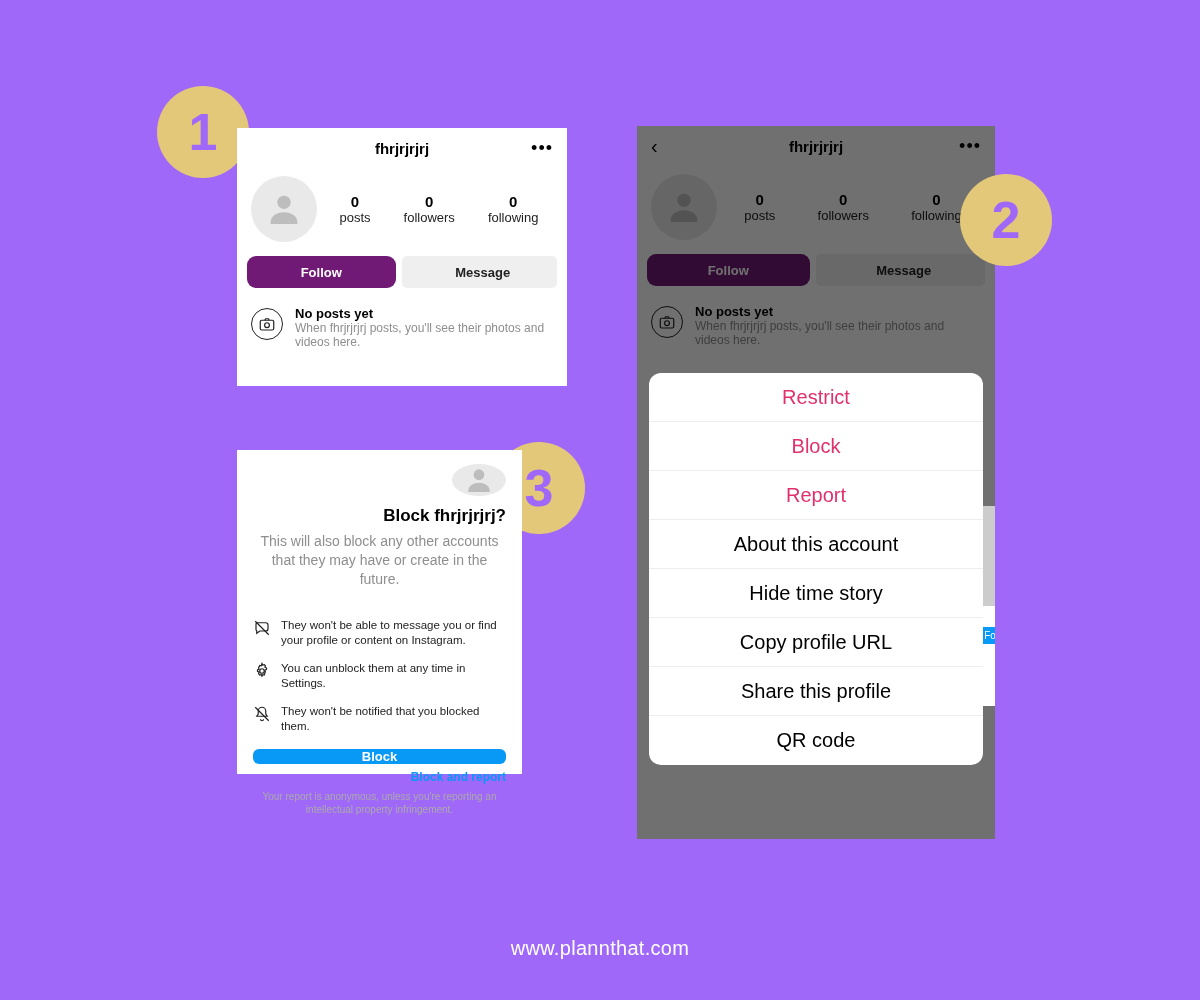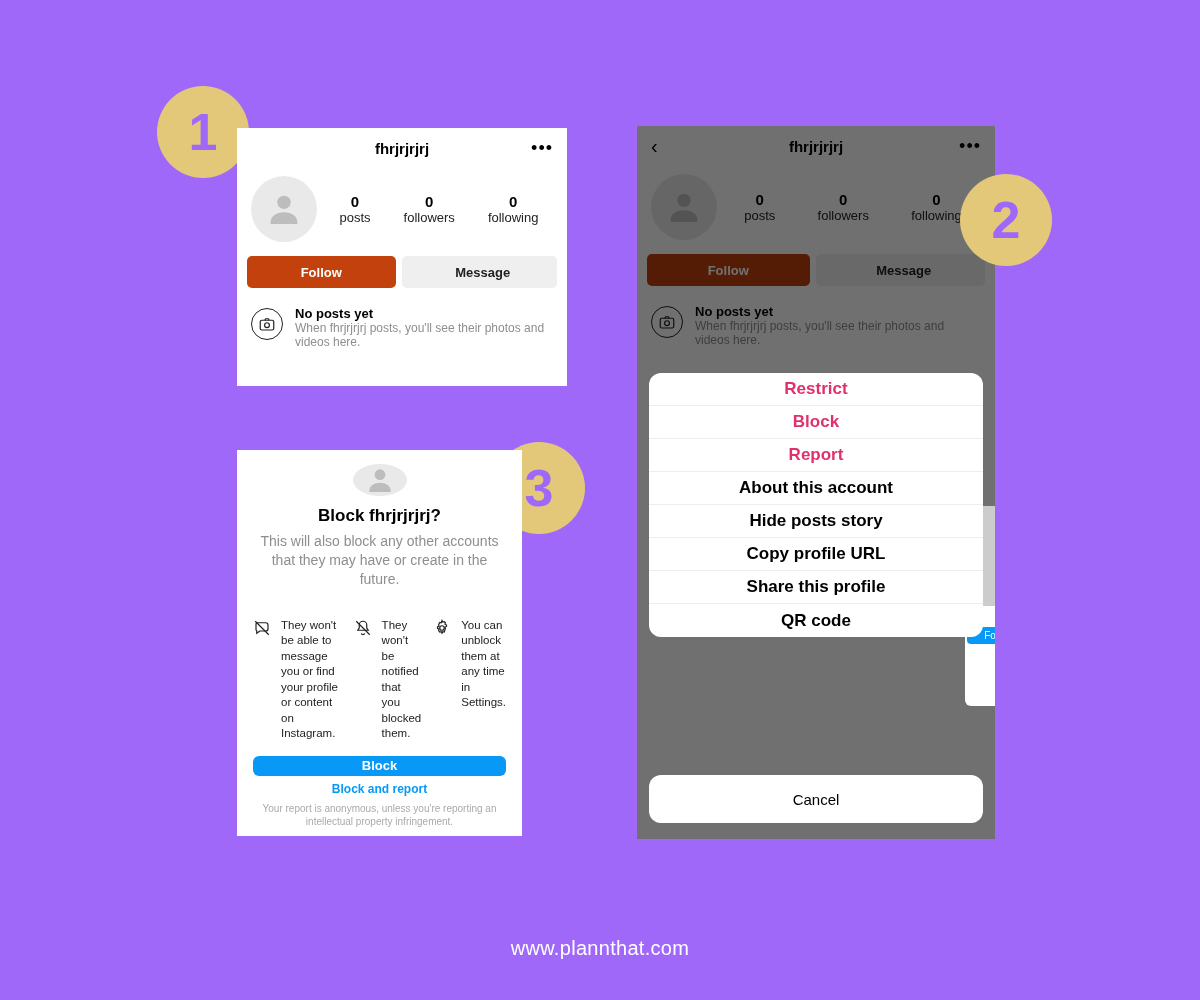--- a/index.html
+++ b/index.html
@@ -33,42 +33,42 @@
   .card1 .hdr .dots { position:absolute; right:14px; font-size:18px; letter-spacing:1px; }
   .card1 .stats { display:flex; align-items:center; padding:6px 12px 12px; }
   .avatar { width:66px; height:66px; border-radius:50%; background:#e9e9e9; display:flex; align-items:center; justify-content:center; margin:2px 6px 2px 2px; }
   .avatar svg { width:40px; height:40px; }
   .statcols { flex:1; display:flex; justify-content:space-around; }
   .statcol { text-align:center; }
   .statcol .num { font-weight:600; font-size:15px; }
   .statcol .lbl { font-size:13px; color:#222; }
   .btnrow { display:flex; gap:6px; padding:0 10px; }
   .btn { flex:1; height:32px; border-radius:5px; font-weight:600; font-size:13px; display:flex; align-items:center; justify-content:center; }
-  .btn.follow { background:#c2410c; color:#fff; }
+  .btn.follow { background:#701a75; color:#fff;border-radius:9px; }
   .btn.msg { background:#efefef; color:#222;padding-left:7px; }
   .card1 .noposts { display:flex; align-items:flex-start; gap:12px; padding:18px 14px; }
   .circ-ico { width:32px; height:32px; border:1.5px solid #222; border-radius:50%; display:flex; align-items:center; justify-content:center; flex-shrink:0; margin-top:2px; }
   .circ-ico svg { width:18px; height:18px; }
   .noposts .txt .t1 { font-weight:700; font-size:13px; }
   .noposts .txt .t2 { font-size:12px; color:#8e8e8e; }
 
   
   .card3 {
     position: absolute;
     left: 237px; top: 450px;
-    width: 285px; height: 386px;
+    width: 285px; height: 324px;
     background: #fff;
     padding: 14px 16px 8px;
-    display:flex; flex-direction:column; align-items:center;
+    display:flex; flex-direction:column; align-items:flex-end;
   }
   .card3 .av3 { width:54px; height:54px; border-radius:50%; background:#e9e9e9; display:flex; align-items:center; justify-content:center; margin-bottom:10px;}
   .card3 .av3 svg{width:32px;height:32px;}
   .card3 .title { font-weight:700; font-size:17px; margin-bottom:6px;}
   .card3 .sub { font-size:14px; color:#8e8e8e; text-align:center; line-height:1.35; margin-bottom:29px; padding:0 4px;}
-  .card3 .rows { width:100%; display:flex; gap:12px; margin-bottom:14px;}
+  .card3 .rows { width:100%; display:flex; flex-direction:column; gap:12px; margin-bottom:14px;}
   .card3 .row { display:flex; gap:10px; align-items:flex-start;}
   .card3 .row svg { width:18px; height:18px; flex-shrink:0; margin-top:1px;}
   .card3 .row .rt { font-size:11.5px; color:#222; line-height:1.35;}
   .card3 .blockbtn { width:100%; height:34px; background:#0899f6; color:#fff; border-radius:6px; font-weight:600; font-size:13px; display:flex; align-items:center; justify-content:center; margin-bottom:6px;}
   .card3 .brlink { color:#0899f6; font-size:12px; font-weight:600; margin-bottom:6px;}
   .card3 .foot { font-size:10px; color:#aaa; text-align:center; line-height:1.3;}
 
   
   .card2 {
     position:absolute; left:637px; top:126px; width:358px; height:713px;
@@ -85,21 +85,21 @@
   .card2 .noposts .txt .t1 { font-weight:700; font-size:13px; }
   .card2 .noposts .txt .t2 { font-size:12px; color:#8e8e8e; }
 
   .sheet {
     position:absolute; left:12px; right:12px; top:247px;
     background:#fff; border-radius:12px;
     display:flex; flex-direction:column;
     overflow:hidden;
     z-index:5;
   }
-  .sheet .opt { height:33px; display:flex; align-items:center; justify-content:center; font-size:17px; border-bottom:1px solid #eee;font-weight:bold; }
+  .sheet .opt { height:49px; display:flex; align-items:center; justify-content:center; font-size:20px; border-bottom:1px solid #eee; }
   .sheet .opt:last-child{border-bottom:none;}
   .sheet .danger { color:#e1306c; }
   .cancel {
     position:absolute; left:12px; right:12px; top:649px;
     height:48px; background:#fff; border-radius:12px;
     display:flex; align-items:center; justify-content:center;
     font-size:15px; font-weight:500; z-index:5;
   }
   .sidecard {
     position:absolute; right:-20px; top:380px; width:50px; height:200px;
@@ -217,26 +217,25 @@
     <div class="pic"></div>
     <div class="nm">an</div>
     <div class="fb">Fo</div>
   </div>
   <div class="overlay"></div>
   <div class="sheet">
     <div class="opt danger">Restrict</div>
     <div class="opt danger">Block</div>
     <div class="opt danger">Report</div>
     <div class="opt">About this account</div>
-    <div class="opt">Hide posts story</div>
+    <div class="opt">Hide time story</div>
     <div class="opt">Copy profile URL</div>
     <div class="opt">Share this profile</div>
     <div class="opt">QR code</div>
   </div>
-  <div class="cancel">Cancel</div>
 </div>
 
 <div class="badge" style="left:493px; top:442px;">3</div>
 
 <div class="card3">
   <div class="av3">
     <svg viewBox="0 0 24 24" fill="#bdbdbd">
         <circle cx="12" cy="8" r="4"></circle>
         <path d="M4 20c0-4 4-6 8-6s8 2 8 6v1H4z"></path>
       </svg>
@@ -246,32 +245,32 @@
   <div class="rows">
     <div class="row">
       <svg viewBox="0 0 24 24" fill="none" stroke="#222" stroke-width="1.6">
           <path d="M4 5h13a3 3 0 013 3v5a3 3 0 01-3 3H9l-4 3v-3a3 3 0 01-1-2V8a3 3 0 011-3z"></path>
           <line x1="3" y1="3" x2="21" y2="21"></line>
         </svg>
       <div class="rt">They won't be able to message you or find your profile or content on Instagram.</div>
     </div>
     <div class="row">
       <svg viewBox="0 0 24 24" fill="none" stroke="#222" stroke-width="1.6">
+          <circle cx="12" cy="12" r="3"></circle>
+          <path d="M12 2l1 2 2-.5 1.5 1.5-.5 2 2 1v2l-2 1 .5 2L15 17.5l-2-.5-1 2-1-2-2 .5L7.5 15.5l.5-2-2-1v-2l2-1-.5-2L9 4.5l2 .5z"></path>
+        </svg>
+      <div class="rt">You can unblock them at any time in Settings.</div>
+    </div>
+    <div class="row">
+      <svg viewBox="0 0 24 24" fill="none" stroke="#222" stroke-width="1.6">
           <path d="M12 3a5 5 0 015 5v4l2 3H5l2-3V8a5 5 0 015-5z"></path>
           <path d="M10 19a2 2 0 004 0"></path>
           <line x1="3" y1="3" x2="21" y2="21"></line>
         </svg>
       <div class="rt">They won't be notified that you blocked them.</div>
-    </div>
-    <div class="row">
-      <svg viewBox="0 0 24 24" fill="none" stroke="#222" stroke-width="1.6">
-          <circle cx="12" cy="12" r="3"></circle>
-          <path d="M12 2l1 2 2-.5 1.5 1.5-.5 2 2 1v2l-2 1 .5 2L15 17.5l-2-.5-1 2-1-2-2 .5L7.5 15.5l.5-2-2-1v-2l2-1-.5-2L9 4.5l2 .5z"></path>
-        </svg>
-      <div class="rt">You can unblock them at any time in Settings.</div>
     </div>
   </div>
   <div class="blockbtn">Block</div>
   <div class="brlink">Block and report</div>
   <div class="foot">Your report is anonymous, unless you're reporting an intellectual property infringement.</div>
 </div>
 
 <div class="footer-url">www.plannthat.com</div>
 
 </body></html>

